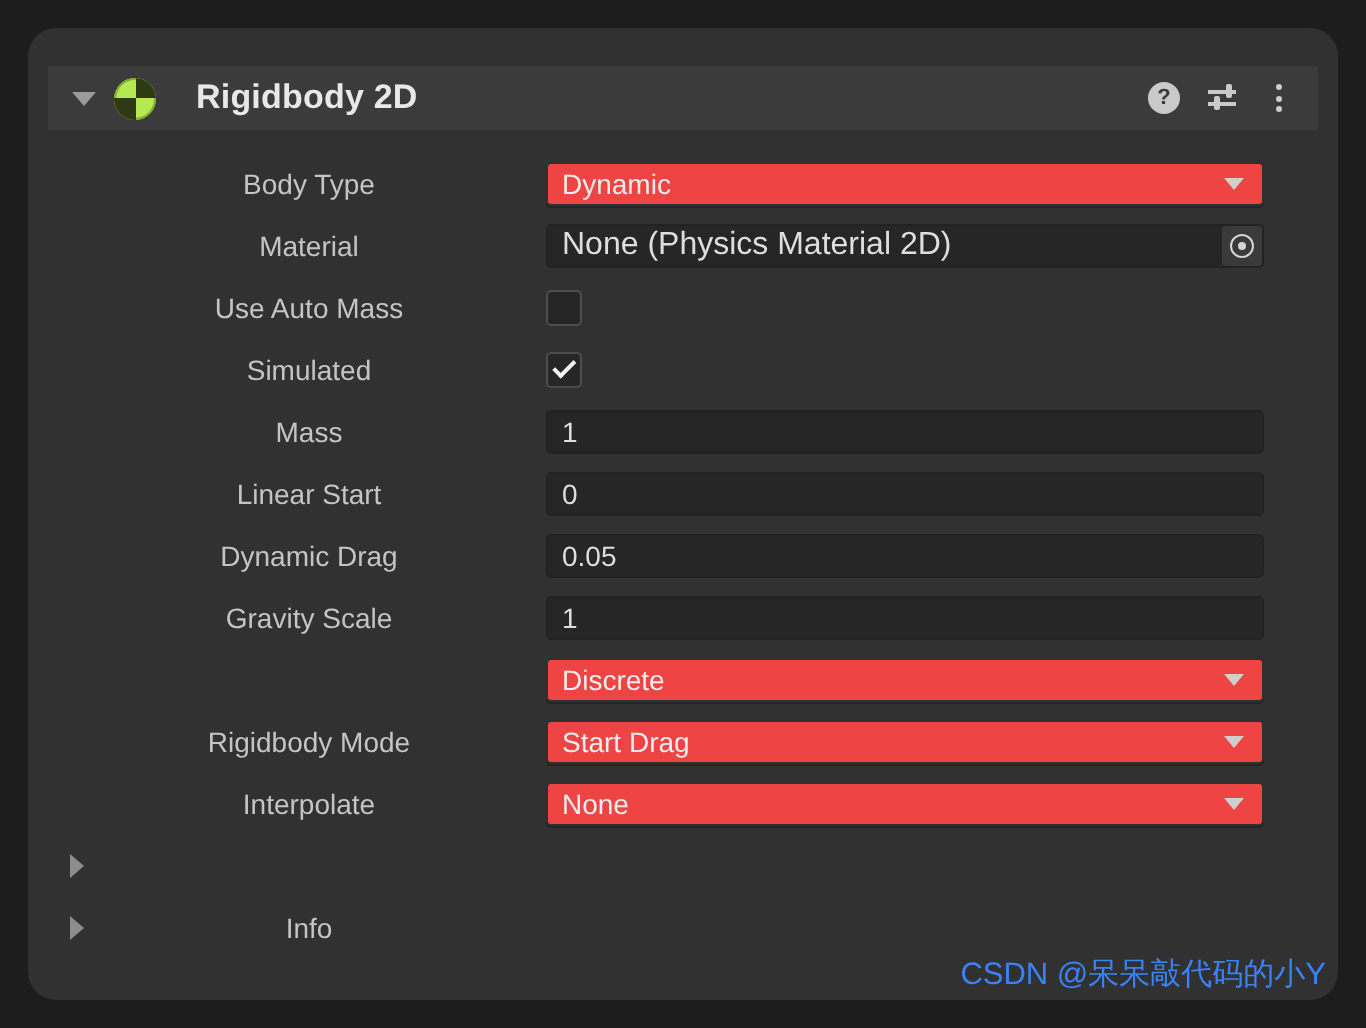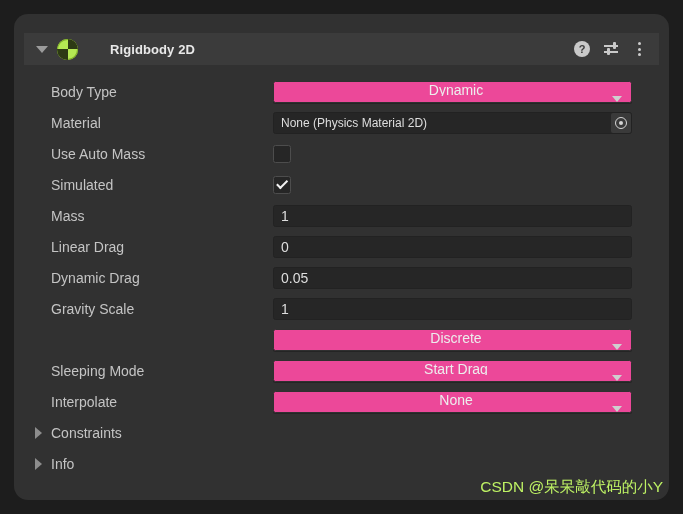--- a/index.html
+++ b/index.html
@@ -77,22 +77,22 @@
   }
   .comp-icon .q {
     position: absolute;
     width: 50%; height: 50%;
     background: #2d3a14;
   }
   .comp-icon .q-tr { right: 0; top: 0; }
   .comp-icon .q-bl { left: 0; bottom: 0; }
 
   .comp-title {
-    margin-left: 32px;
-    font-size: 13px;
+    margin-left: 20px;
+    font-size: 17px;
     font-weight: bold;
     color: #e8e8e8;
     letter-spacing: .1px;
   }
 
   .header-icons {
     margin-left: auto;
     display: flex;
     align-items: center;
     gap: 13px;
@@ -157,38 +157,38 @@
     align-items: center;
   }
 
   .row-label {
     font-size: 14px;
     color: #c4c4c4;
     padding-left: 37px;
     width: 244px;
     flex: none;
     white-space: nowrap;
+    text-align: center;
   }
 
   .field {
     position: absolute;
     left: 259px;
     width: 359px;
     height: 22px;
     border-radius: 2.5px;
     display: flex;
     align-items: center;
   }
 
   
   .f-popup {
-    background: #ec4899;
+    background: #ef4444;
     border: 1px solid #303030;
     box-shadow: 0 1px 0 #242424;
-    flex-direction: column;
   }
   .f-popup .val {
     font-size: 14px;
     color: #ededed;
     padding-left: 7px;
     white-space: nowrap;
     overflow: hidden;
   }
   .f-popup .arrow {
     margin-left: auto;
@@ -198,21 +198,21 @@
     border-right: 5.5px solid transparent;
     border-top: 6px solid #cfcfcf;
   }
 
   
   .f-object {
     background: #262626;
     border: 1px solid #222222;
   }
   .f-object .val {
-    font-size: 12px;
+    font-size: 16px;
     color: #dedede;
     padding-left: 7px;
     white-space: nowrap;
     overflow: hidden;
   }
   .f-object .picker {
     margin-left: auto;
     width: 20px; height: 20px;
     background: #3a3a3a;
     border-radius: 2px;
@@ -274,21 +274,21 @@
     top: 50%;
     transform: translateY(-50%);
   }
 
   
   .watermark {
     position: absolute;
     right: 20px;
     bottom: 16px;
     font-size: 15.5px;
-    color: #bef264;
+    color: #3b82f6;
     white-space: nowrap;
   }
 </style>
 </head>
 <body>
 
 <div class="screen">
 
   <div class="inspector">
 
@@ -359,21 +359,21 @@
       </div>
 
       <div class="row">
         <div class="row-label">Mass</div>
         <div class="field f-number">
           <div class="val">1</div>
         </div>
       </div>
 
       <div class="row">
-        <div class="row-label">Linear Drag</div>
+        <div class="row-label">Linear Start</div>
         <div class="field f-number">
           <div class="val">0</div>
         </div>
       </div>
 
       <div class="row">
         <div class="row-label">Dynamic Drag</div>
         <div class="field f-number">
           <div class="val">0.05</div>
         </div>
@@ -387,40 +387,39 @@
       </div>
 
       <div class="row">
         <div class="field f-popup">
           <div class="val">Discrete</div>
           <div class="arrow"></div>
         </div>
       </div>
 
       <div class="row">
-        <div class="row-label">Sleeping Mode</div>
+        <div class="row-label">Rigidbody Mode</div>
         <div class="field f-popup">
           <div class="val">Start Drag</div>
           <div class="arrow"></div>
         </div>
       </div>
 
       <div class="row">
         <div class="row-label">Interpolate</div>
         <div class="field f-popup">
           <div class="val">None</div>
           <div class="arrow"></div>
         </div>
       </div>
 
       <div class="row row-foldout">
         <div class="fold-arrow">
           <div class="tri-right"></div>
         </div>
-        <div class="row-label">Constraints</div>
       </div>
 
       <div class="row row-foldout">
         <div class="fold-arrow">
           <div class="tri-right"></div>
         </div>
         <div class="row-label">Info</div>
       </div>
 
     </div>

